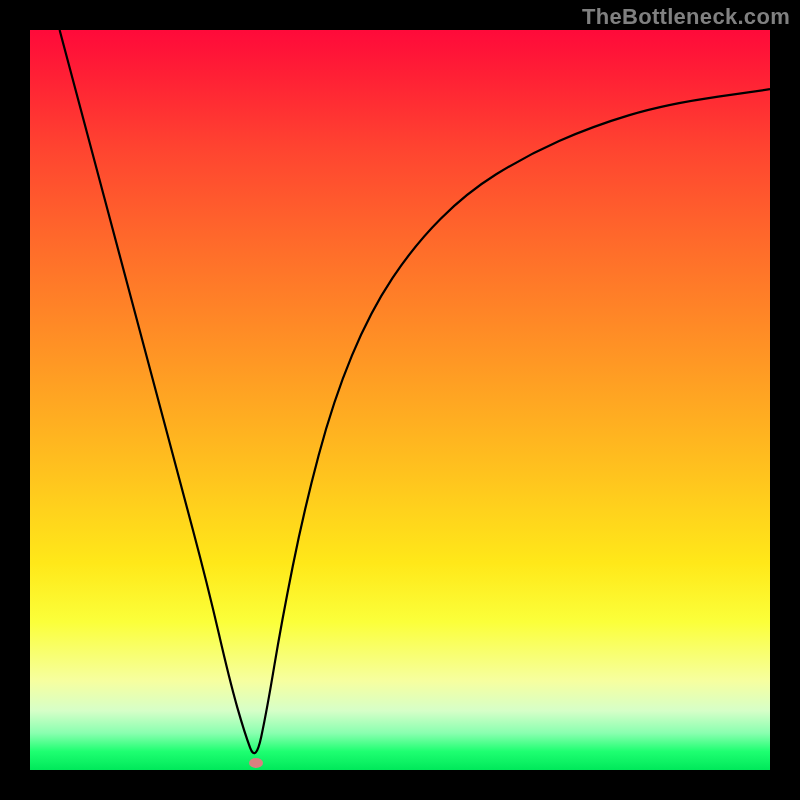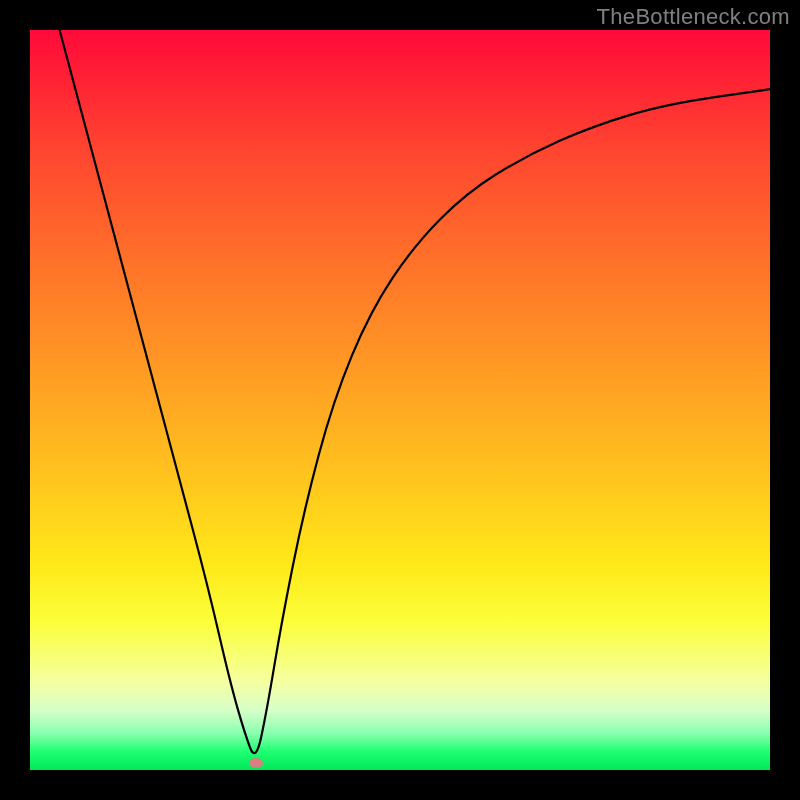--- a/index.html
+++ b/index.html
@@ -42,21 +42,21 @@
       #1eff71 97.5%,
       #00e85a 100%
     );
   }
   .watermark {
     position: absolute;
     top: 4px;
     right: 10px;
     color: #808080;
     font-size: 22px;
-    font-weight: 400;
+    font-weight: 700;
     letter-spacing: 0.3px;
     user-select: none;
   }
   svg.curve {
     position: absolute;
     left: 0;
     top: 0;
     width: 740px;
     height: 740px;
   }

